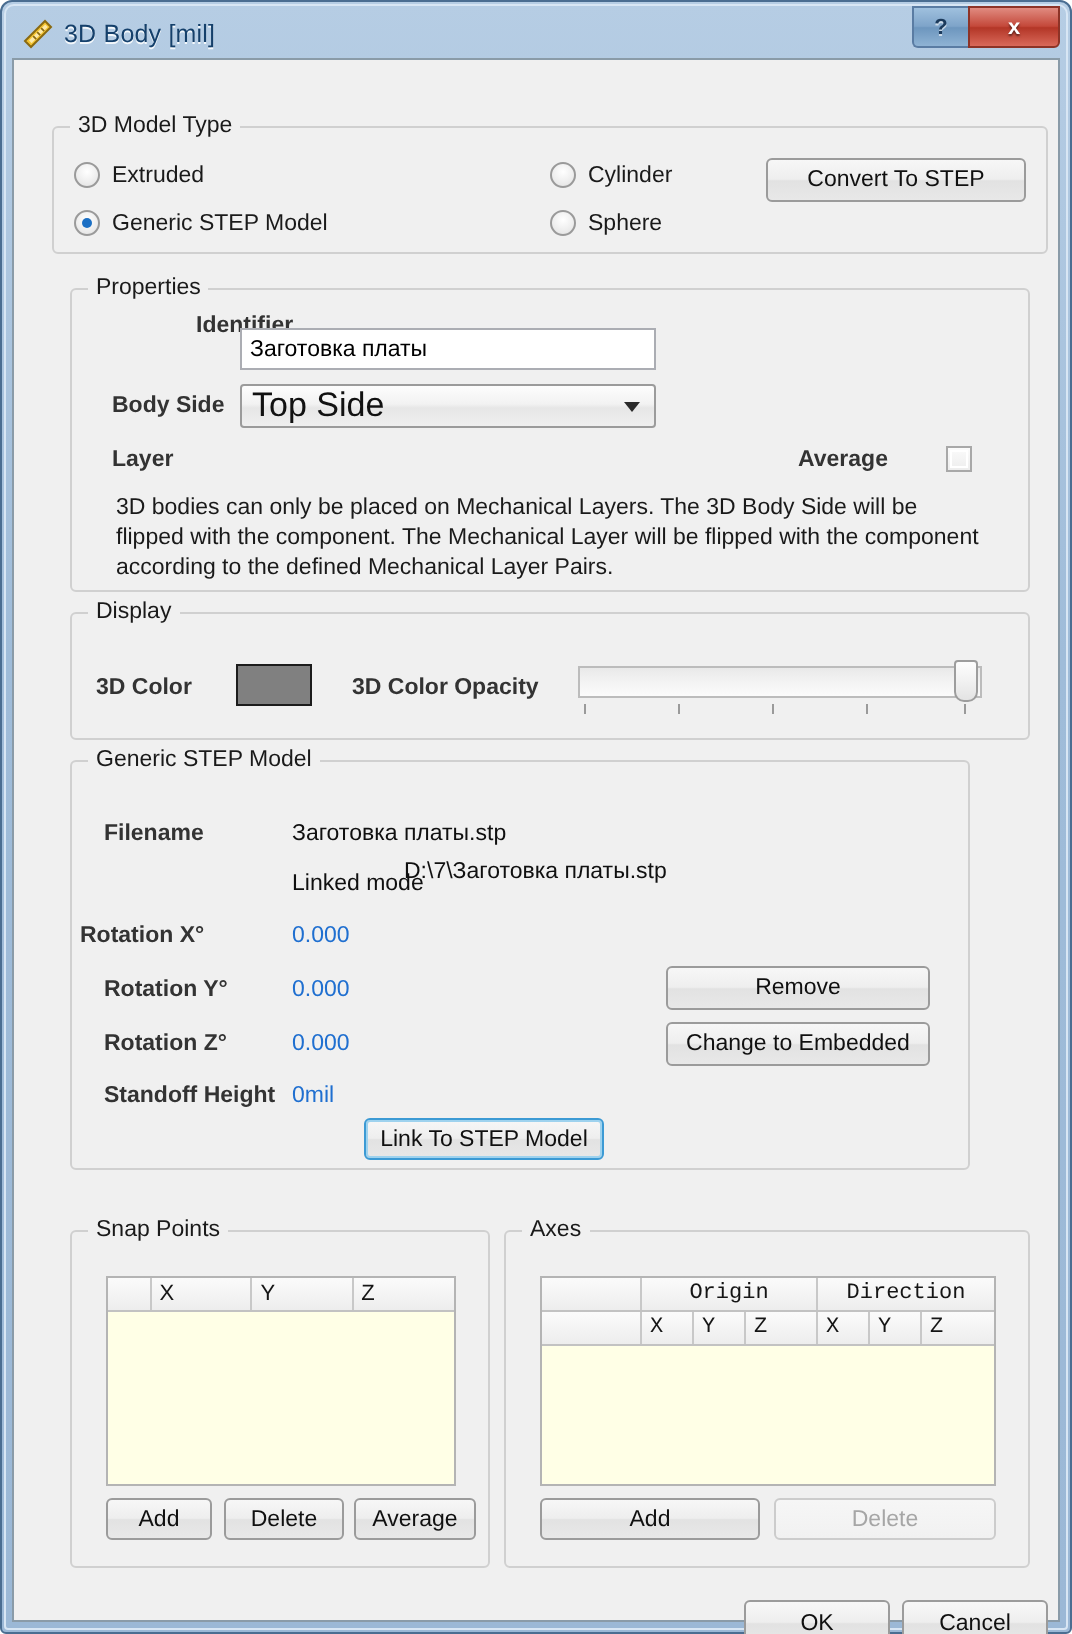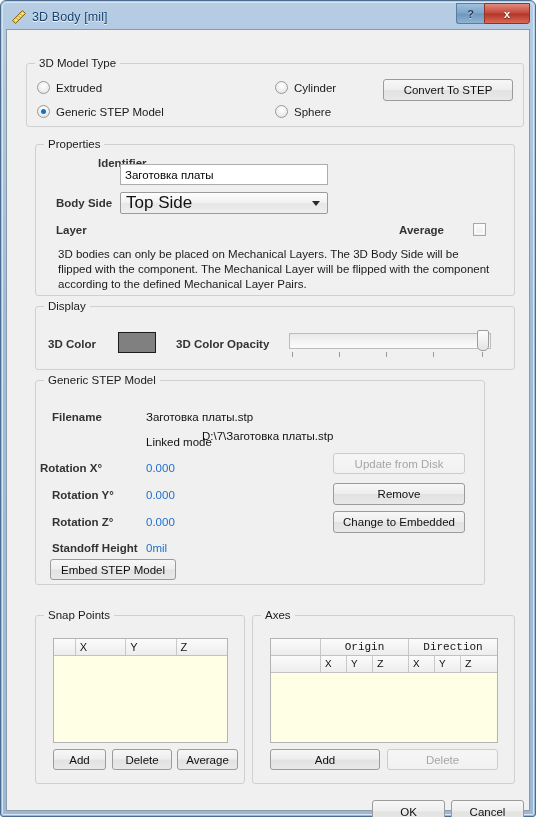--- a/index.html
+++ b/index.html
@@ -399,23 +399,22 @@
 
       <div class="lbl lbl-b" style="left:16px; top:108px;">Rotation Y°</div>
       <div class="val-blue" style="left:110px; top:108px;">0.000</div>
 
       <div class="lbl lbl-b" style="left:16px; top:135px;">Rotation Z°</div>
       <div class="val-blue" style="left:110px; top:135px;">0.000</div>
 
       <div class="lbl lbl-b" style="left:16px; top:161px;">Standoff Height</div>
       <div class="val-blue" style="left:110px; top:161px;">0mil</div>
 
-      <div class="btn" style="left:14px; top:178px; width:126px; height:21px;">Embed STEP Model</div>
-
-      <div class="btn disabled" style="left:297px; top:72px; width:132px; height:21px;">Update from Disk</div>
+      <div class="btn focus" style="left:146px; top:178px; width:120px; height:21px;">Link To STEP Model</div>
+
       <div class="btn" style="left:297px; top:102px; width:132px; height:22px;">Remove</div>
       <div class="btn" style="left:297px; top:130px; width:132px; height:22px;">Change to Embedded</div>
     </div>
 
     <div class="group" style="left:28px; top:585px; width:208px; height:167px;">
       <div class="legend">Snap Points</div>
 
       <div class="grid" style="left:17px; top:22px; width:175px; height:105px;">
         <div class="grid-head-row">
           <div class="gh" style="width:22px;"></div>

